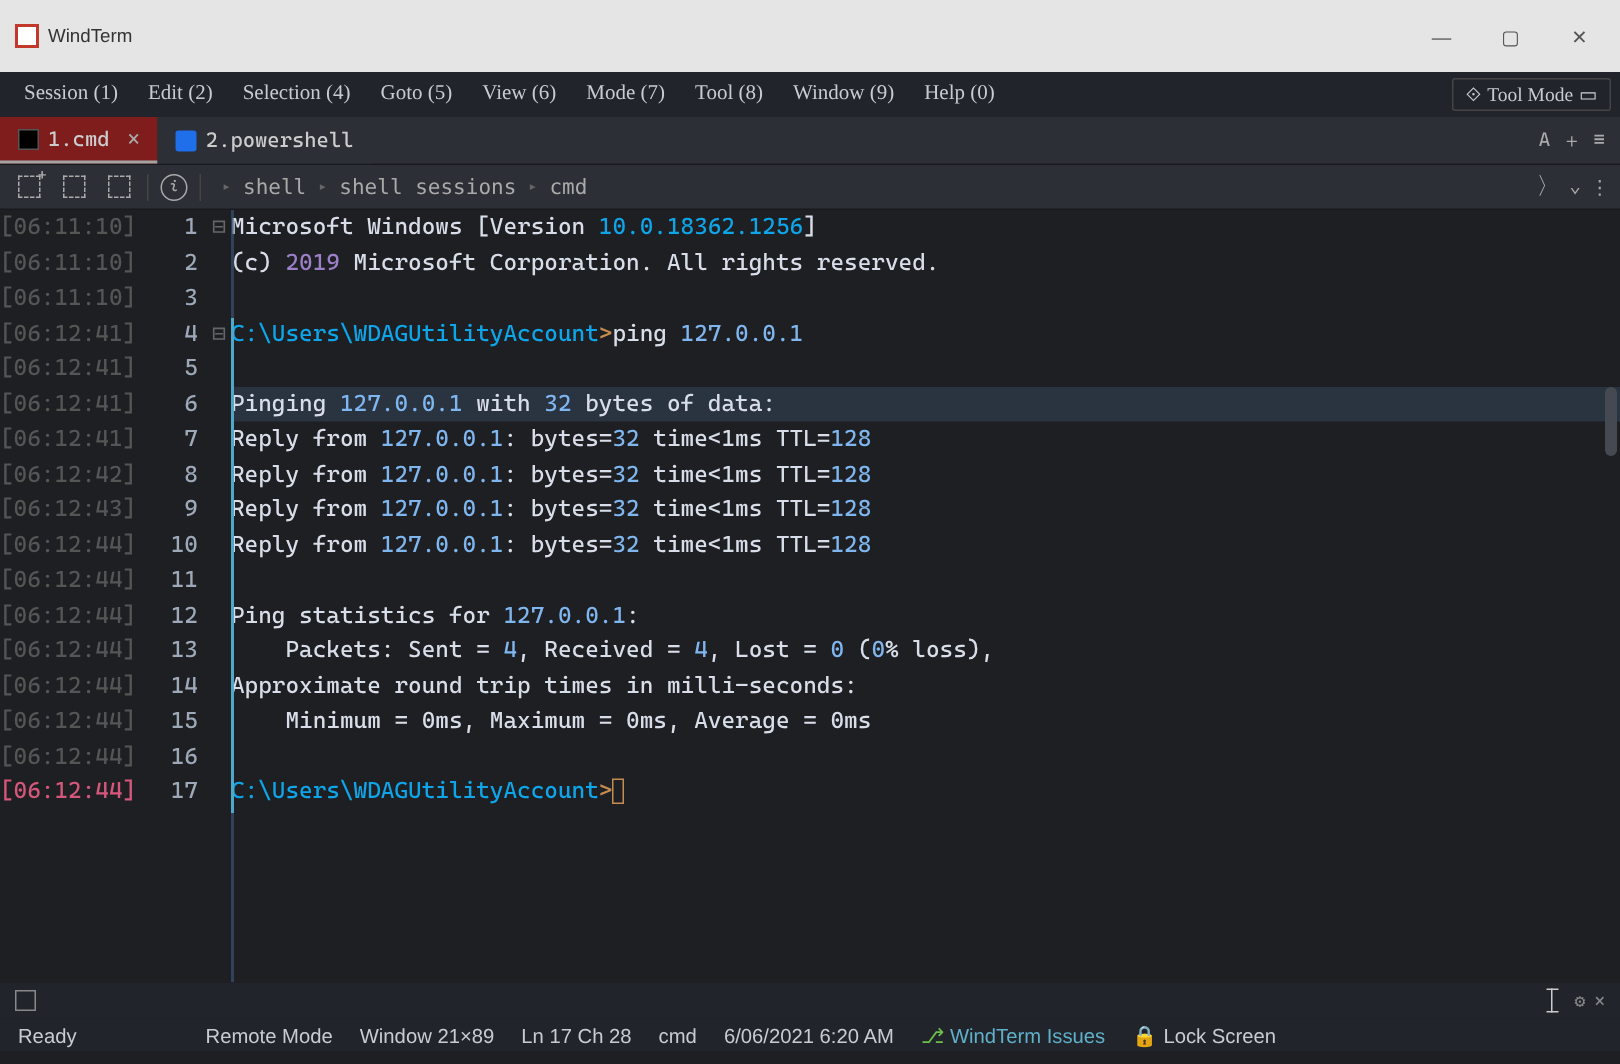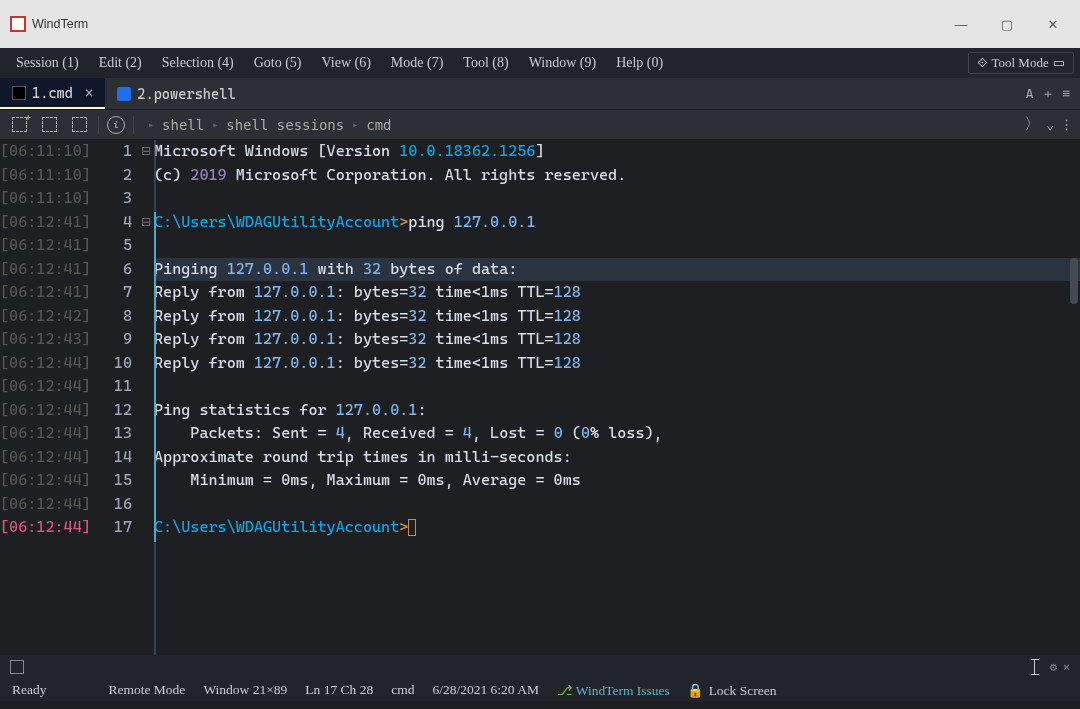--- a/index.html
+++ b/index.html
@@ -10,21 +10,21 @@
   .titlebar .title{font-size:12.5px;color:#333}
   .winctl{margin-left:auto;display:flex}
   .winctl div{width:46px;height:32px;display:flex;align-items:center;justify-content:center;color:#555}
   
   .menubar{height:30px;background:#21252b;display:flex;align-items:center;padding:0 6px;gap:0;font-family:Liberation Serif, serif;font-size:14px;color:#c8ccd0}
   .menubar .mitem{padding:4px 10px;cursor:default}
   .menubar .focusmode{margin-left:auto;padding:2px 8px;border:1px solid #444;border-radius:2px;display:flex;align-items:center;gap:4px;font-size:13px}
   
   .tabstrip{height:32px;background:#2c2f36;display:flex;align-items:stretch;border-bottom:1px solid #181a1f}
   .tab{display:flex;align-items:center;padding:0 12px;gap:6px;color:#ccc;font-size:14px;cursor:default}
-  .tab.active{background:#0f172a;border-bottom:2px solid #fef9c3}
+  .tab.active{background:#7f1d1d;border-bottom:2px solid #a3a3a3}
   .tab .ticon{width:14px;height:14px;display:inline-block}
   .tab .close{color:#aaa;margin-left:6px;font-size:14px}
   .tabstrip .right{margin-left:auto;display:flex;align-items:center;gap:8px;padding-right:10px;color:#aaa}
   .tabstrip .right span{cursor:default}
   
   .toolbar{height:30px;background:#2c2f36;display:flex;align-items:center;padding:0 8px;gap:8px;border-bottom:1px solid #181a1f}
   .tbtn{width:22px;height:22px;display:flex;align-items:center;justify-content:center;color:#aaa;position:relative}
   .tbtn.sq::before{content:"";width:13px;height:13px;border:1px dashed #aaa;display:block}
   .tbtn.sup::after{content:"+";position:absolute;top:-2px;right:-1px;font-size:10px;color:#aaa}
   .infoic{width:18px;height:18px;border:1.3px solid #aaa;border-radius:50%;display:flex;align-items:center;justify-content:center;font-size:10px;color:#aaa;font-style:italic}
@@ -54,21 +54,21 @@
   .marginbar{position:absolute;left:154px;top:0;bottom:0;width:2px;background:#3a5a80;opacity:.6}
   .marginbar2{position:absolute;left:154px;top:72px;height:330px;width:2px;background:#4fa8c9}
   .scrollbar{position:absolute;right:2px;top:118px;width:8px;height:46px;background:#454952;border-radius:4px}
   
   .main{height:561px;display:flex;flex-direction:column}
   .termwrap{flex:1;display:flex;overflow:hidden}
   
   .botbar{height:24px;background:#21252b;display:flex;align-items:center;padding:0 10px;color:#888;font-size:12px}
   .botbar .ic{width:14px;height:14px;border:1.2px solid #888;margin-right:auto}
   .botbar .r{margin-left:auto;display:flex;align-items:center;gap:6px;color:#888}
-  .status{height:22px;background:#21252b;display:flex;align-items:center;padding:0 12px;font-family:Liberation Serif, serif;font-size:13.5px;color:#c8ccd0;gap:18px}
+  .status{height:22px;background:#21252b;display:flex;align-items:center;padding:0 12px;font-family:Liberation Sans, sans-serif;font-size:13.5px;color:#c8ccd0;gap:18px}
   .status .seg{white-space:nowrap}
   .status .link{color:#5fb0c9}
   .status .lock{color:#e2c08d;margin-right:4px}
   .status .push{margin-left:auto}
   .ibeam{display:inline-block;width:10px;height:16px;position:relative;margin-right:4px}
   .ibeam::before{content:"";position:absolute;left:4px;top:0;bottom:0;width:1.3px;background:#ccc}
   .ibeam::after{content:"";position:absolute;left:1px;right:1px;top:0;height:1.3px;background:#ccc;box-shadow:0 15px 0 #ccc}
 </style>
 </head>
 <body>
@@ -210,25 +210,25 @@
     <span class="ic"></span>
     <span class="r">
       <span class="ibeam"></span>
       <span>⚙</span>
       <span>×</span>
     </span>
   </div>
 
   <div class="status">
     <span class="seg">Ready</span>
-    <span class="seg push" style="margin-left:44px">Remote Mode</span>
+    <span class="seg push" style="margin-left:68px">Remote Mode</span>
     <span class="seg">Window 21×89</span>
     <span class="seg">Ln 17 Ch 28</span>
     <span class="seg">cmd</span>
-    <span class="seg">6/28/2021 6:20 AM</span>
+    <span class="seg">6/06/2021 6:20 AM</span>
     <span class="seg">
       <span style="color:#6cc04a">⎇</span>
       <span class="link">WindTerm Issues</span>
     </span>
     <span class="seg">
       <span class="lock">🔒</span><span>Lock Screen</span>
     </span>
   </div>
 </div>
 

